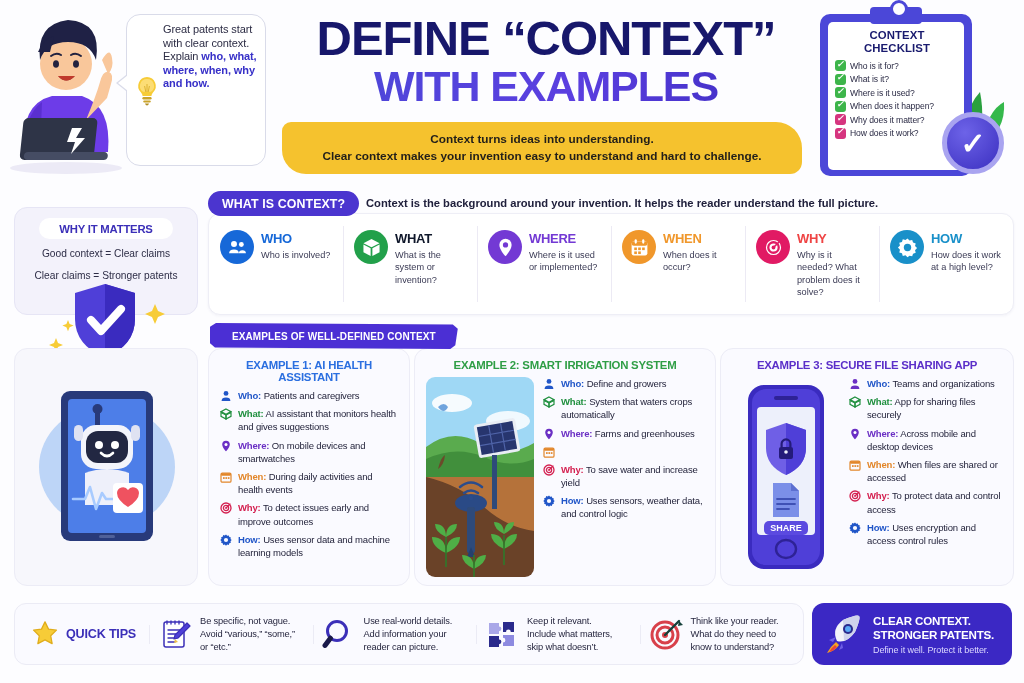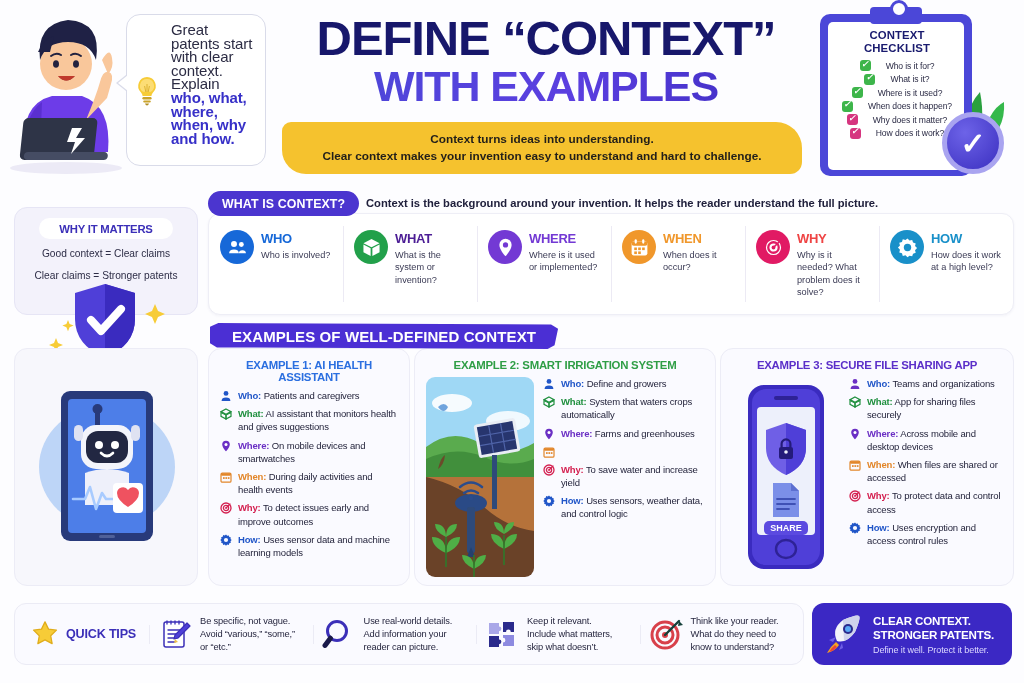--- a/index.html
+++ b/index.html
@@ -17,21 +17,21 @@
     position: absolute; left: 126px; top: 14px; width: 140px; height: 152px;
     background: #ffffff; border: 1.6px solid #d9dbe9; border-radius: 14px;
     padding: 8px 8px 8px 8px; display: flex; gap: 4px;
   }
   .speech:after {
     content:""; position:absolute; left:-9px; top:60px; width:0;height:0;
     border-top:8px solid transparent; border-bottom:8px solid transparent;
     border-right:10px solid #ffffff; filter: drop-shadow(-1.4px 0 0 #d9dbe9);
   }
   .bulb { flex: 0 0 24px; padding-top: 2px; }
-  .speech-text { font-size: 15px; line-height: 13.6px; color: #2c2c44; letter-spacing: -.1px; margin-left: 8px; }
+  .speech-text { font-size: 11px; line-height: 13.6px; color: #2c2c44; letter-spacing: -.1px; }
   .speech-text b { color: #3730c8; font-weight: 700; }
 
   .title {
     position: absolute; left: 286px; top: 14px; width: 520px; text-align: center;
   }
   .title .l1 {
     font-size: 49px; font-weight: 800; letter-spacing: -1.1px;
     color: #17176b; line-height: 48px; white-space: nowrap;
   }
   .title .l2 {
@@ -58,21 +58,21 @@
     background: #ffffff; border-radius: 5px; padding: 7px 5px 0 7px;
   }
   .clip-clamp {
     position:absolute; left: 58px; top: 3px; width: 52px; height: 17px;
     background: #4b47d8; border-radius: 4px;
   }
   .clip-clamp:before{ content:""; position:absolute; left:20px; top:-7px; width:12px;height:12px;
     border:3px solid #4b47d8; border-radius:50%; background:#fdfdff;}
   .clip-title { text-align:center; font-size: 11.4px; font-weight: 800; color:#191a6e; line-height: 13px; letter-spacing:.1px;}
   .clip-list { margin-top: 5px; }
-  .clip-row { display:flex; align-items:center; gap:15px; margin-bottom: 2.6px; justify-content: center; }
+  .clip-row { display:flex; align-items:center; gap:4px; margin-bottom: 2.6px; }
   .cbox { width: 11px; height: 11px; border-radius: 3px; flex:0 0 11px; position:relative; }
   .cbox.g { background:#3db54a; } .cbox.p { background:#d6357f; }
   .cbox:after{ content:"✓"; position:absolute; left:1.5px; top:-1.5px; font-size:9px; color:#fff; font-weight:700;}
   .clip-row span { font-size: 8.6px; color:#2a2a44; letter-spacing:-.1px; }
   .leaf { position:absolute; right: 6px; top: 52px; width: 60px; height: 92px; }
   .seal {
     position:absolute; left: 130px; top: 108px; width: 62px; height: 62px;
     background: radial-gradient(circle at 35% 30%, #6d63e8, #3b2fc0);
     border:5px solid #a9a4f0; border-radius:50%;
     display:flex;align-items:center;justify-content:center;color:#fff;font-size:30px;font-weight:800;
@@ -118,21 +118,21 @@
   .six-ic svg { width:21px; height:21px; fill:#fff; }
   .six-body { padding-top:1px; }
   .six-title { font-size:13px; font-weight:800; letter-spacing:-.3px; line-height:15px; }
   .six-desc { font-size:9.2px; color:#3b3b55; line-height:12.4px; margin-top:3px; }
 
   
   .ex-banner {
     position:absolute; left:210px; top:323px; height:26px; z-index:4;
     background:#4b2fd4; border-radius:4px; padding:0 22px;
     display:flex;align-items:center;
-    font-size:15px; font-weight:800; color:#fff; letter-spacing:.1px;
+    font-size:10px; font-weight:800; color:#fff; letter-spacing:.1px;
     clip-path: polygon(0 14%, 2.4% 0, 98% 6%, 100% 22%, 99% 86%, 97% 100%, 2% 94%, 0 78%);
   }
   .ex-card {
     position:absolute; top:348px; height:238px;
     background:#fafaff; border:1px solid #ececf6; border-radius:13px; padding:10px 11px 0 11px;
   }
   .ex1 { left:208px; width:202px; }
   .ex2 { left:414px; width:302px; }
   .ex3 { left:720px; width:294px; }
   .ex-head { text-align:center; font-size:11.4px; font-weight:800; letter-spacing:-.25px; margin-bottom:6px; }
@@ -310,21 +310,21 @@
 
     <div class="six-col">
       <div class="six-ic" style="background:#22a04a">
         <svg viewBox="0 0 24 24">
             <path d="M12 2.4 21.2 7 12 11.6 2.8 7z"></path>
             <path d="M2.8 8.6 11 12.8v8.8L2.8 17.4z"></path>
             <path d="M21.2 8.6 13 12.8v8.8l8.2-4.2z"></path>
           </svg>
       </div>
       <div class="six-body">
-        <div class="six-title" style="color:#4c1d95">WHAT</div>
+        <div class="six-title" style="color:#0f172a">WHAT</div>
         <div class="six-desc">What is the system or invention?</div>
       </div>
     </div>
 
     <div class="six-col">
       <div class="six-ic" style="background:#7339d4">
         <svg viewBox="0 0 24 24">
             <path d="M12 2a7 7 0 0 0-7 7c0 5.4 7 13 7 13s7-7.6 7-13a7 7 0 0 0-7-7z"></path>
             <circle cx="12" cy="9" r="3" fill="#7339d4"></circle>
           </svg>

